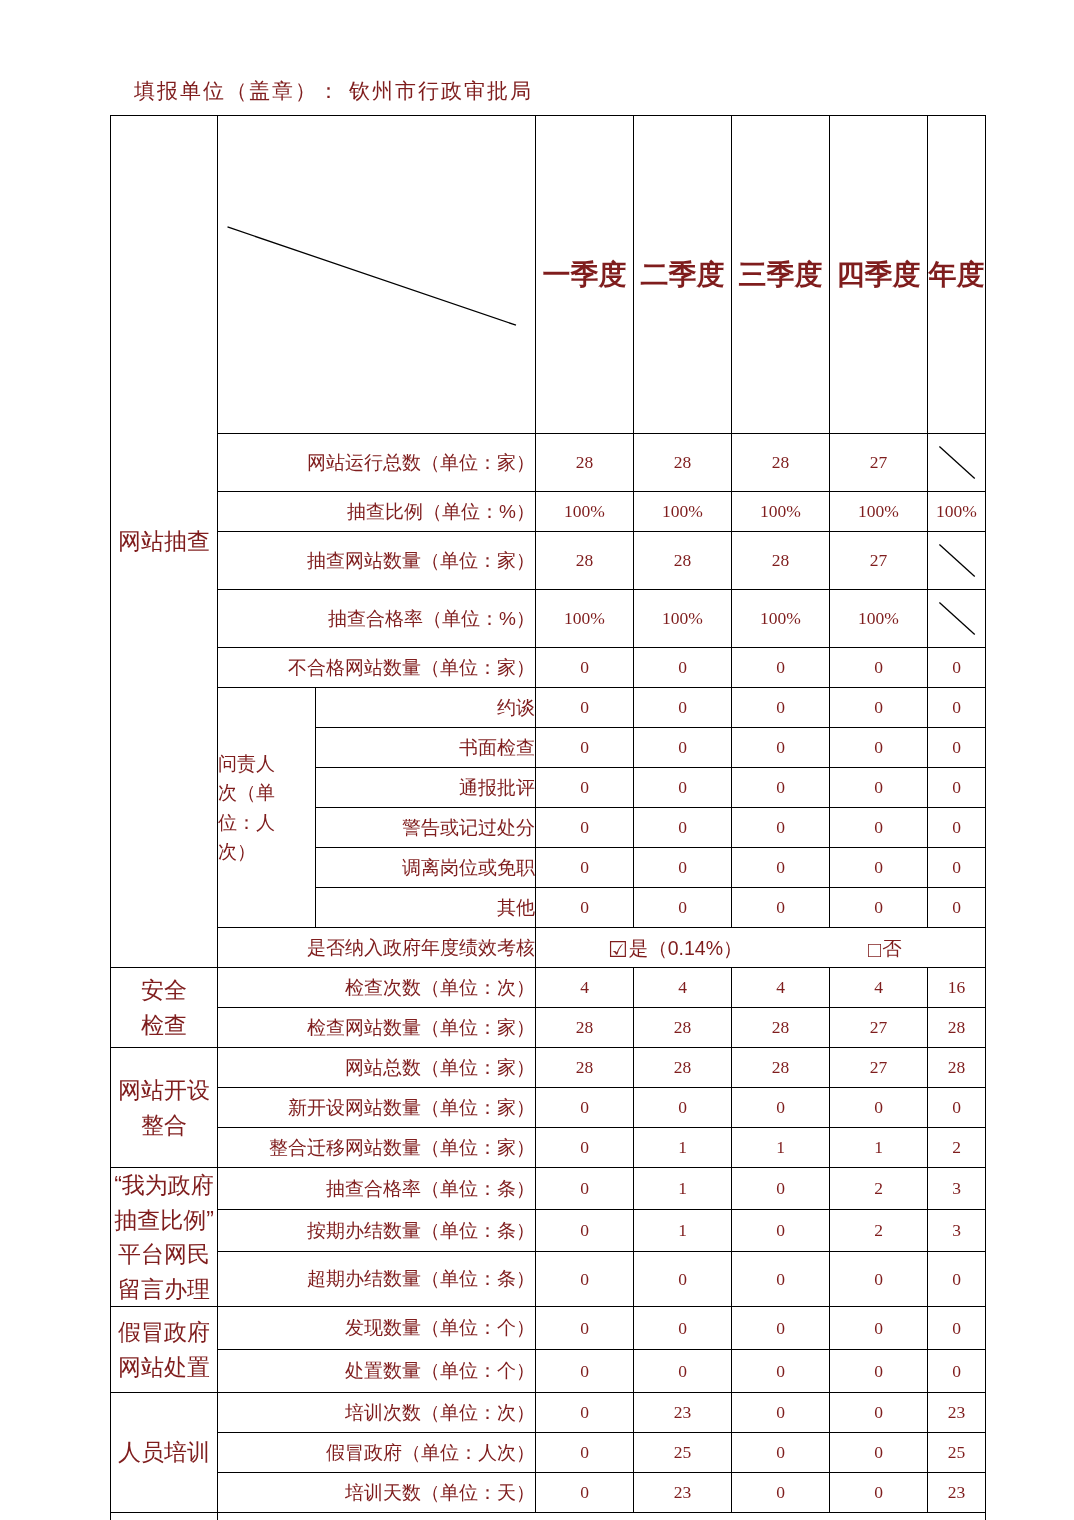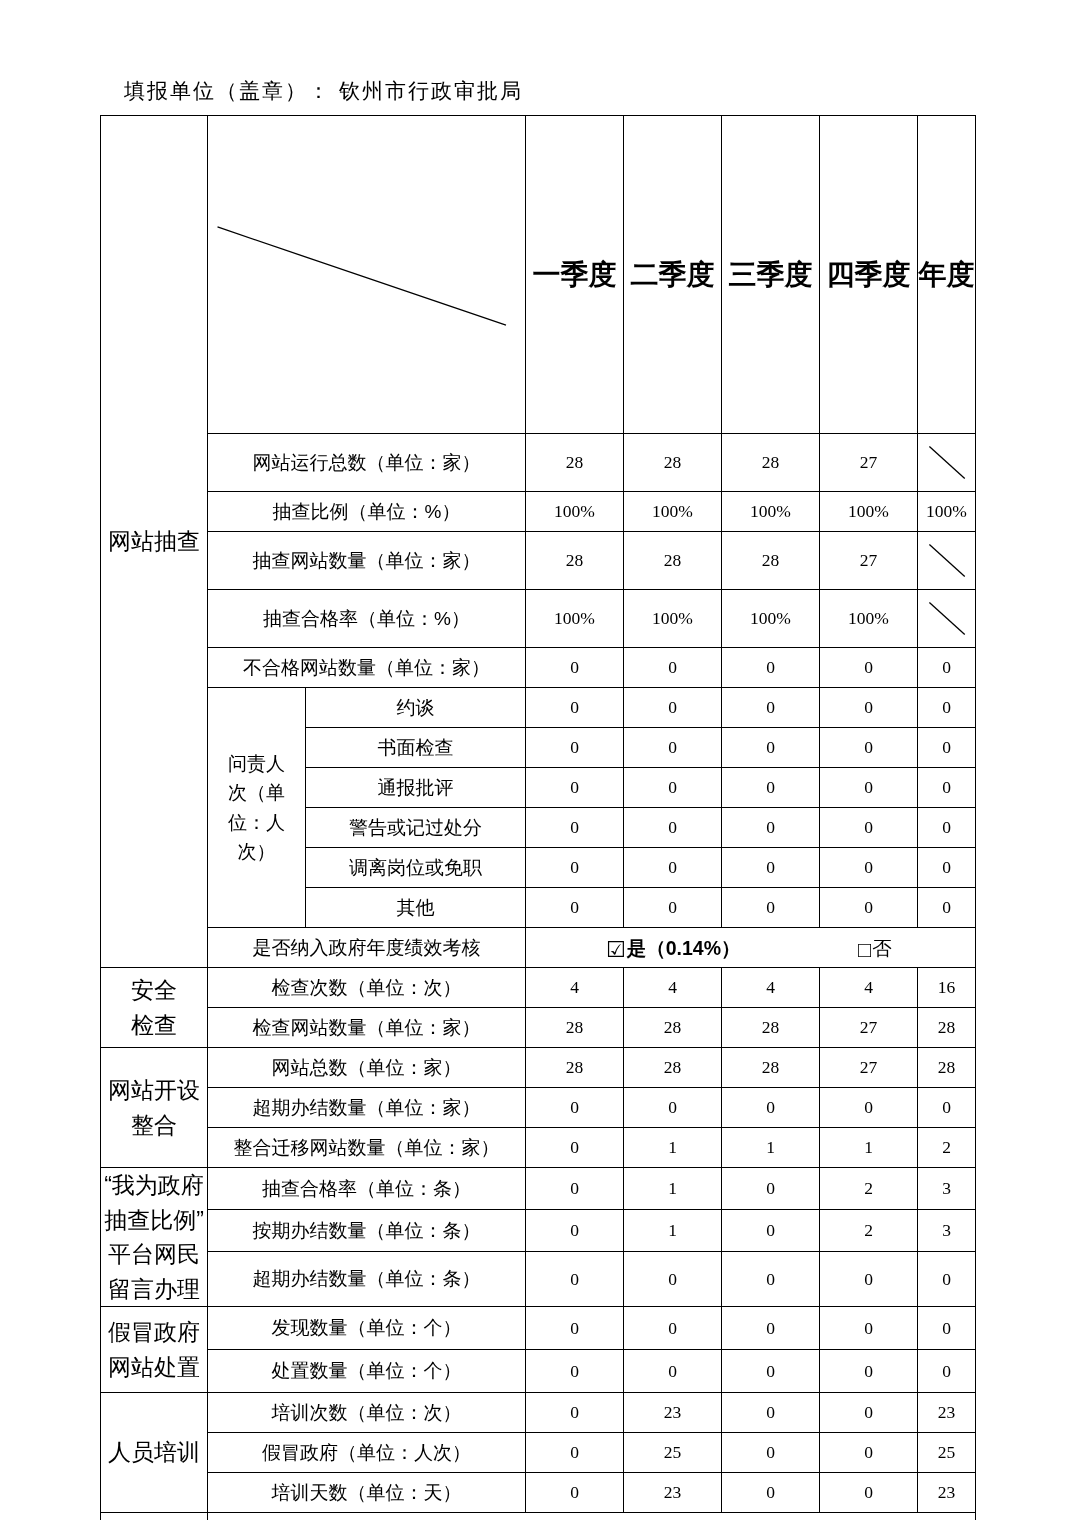--- a/index.html
+++ b/index.html
@@ -1,21 +1,22 @@
 <!DOCTYPE html>
 <html><head>
 <meta charset="utf-8">
 <style>
   html,body{margin:0;padding:0;background:#ffffff;}
   .page{
     position:relative;
     width:1002px;height:1520px;
-    background:#ffffff;color:#000000;
+    background:#ffffff;color:#7f1d1d;
     font-family:"Liberation Sans","DejaVu Sans",sans-serif;
     overflow:hidden;
+    padding-left:10px;
   }
   .title-line{
     padding-top:78px;
     margin-left:124px;
     font-family:"Liberation Serif","DejaVu Serif",serif;
     font-size:21px;line-height:27px;letter-spacing:2px;
     white-space:nowrap;
   }
   .title-line .unit-name{margin-left:8px;letter-spacing:2px;}
 
@@ -36,26 +37,26 @@
   tr.h-43{height:43px;}
   tr.h-47{height:47px;}
 
   td.cat{
     text-align:center;
     font-size:23px;line-height:1.5;
     white-space:pre-line;
     padding:0 2px;
   }
   td.lbl,td.sub{
-    text-align:center;
+    text-align:right;
     font-size:19px;line-height:1.35;
     padding:2px 2px 2px 7px;
   }
   td.grp{
-    text-align:center;
+    text-align:left;
     font-size:19px;line-height:1.55;
     white-space:pre-line;
     padding:2px 2px 2px 7px;
   }
   th.qtr{
     text-align:center;
     font-size:28px;font-weight:600;
     padding:0;
   }
   td.v{
@@ -66,21 +67,21 @@
   td.diag-hdr,td.diag{padding:0;position:relative;}
   td.diag-hdr svg,td.diag svg{display:block;width:100%;height:100%;}
   td.diag-hdr line,td.diag line{
     stroke:#000;stroke-width:1.3;vector-effect:non-scaling-stroke;
   }
   td.assess{position:relative;padding:0;}
   .ck-item{
     position:absolute;top:50%;transform:translateY(-50%);
     font-size:19.5px;white-space:nowrap;
   }
-  .ck-item.yes{left:80px;font-weight:bold;}
+  .ck-item.yes{left:72px;}
   .ck-item.no{left:332px;}
   .ckbox{font-size:22px;line-height:1;vertical-align:-2px;margin-right:1px;}
 </style>
 </head>
 <body>
 
 <div class="page">
 
   <div class="title-line">
     <span>填报单位（盖章）：</span><span class="unit-name">钦州市行政审批局</span>
@@ -261,21 +262,21 @@
 整合</td>
       <td class="lbl" colspan="2">网站总数（单位：家）</td>
       <td class="v">28</td>
       <td class="v">28</td>
       <td class="v">28</td>
       <td class="v">27</td>
       <td class="v">28</td>
     </tr>
 
     <tr>
-      <td class="lbl" colspan="2">超期办结数量（单位：家）</td>
+      <td class="lbl" colspan="2">新开设网站数量（单位：家）</td>
       <td class="v">0</td>
       <td class="v">0</td>
       <td class="v">0</td>
       <td class="v">0</td>
       <td class="v">0</td>
     </tr>
 
     <tr>
       <td class="lbl" colspan="2">整合迁移网站数量（单位：家）</td>
       <td class="v">0</td>

